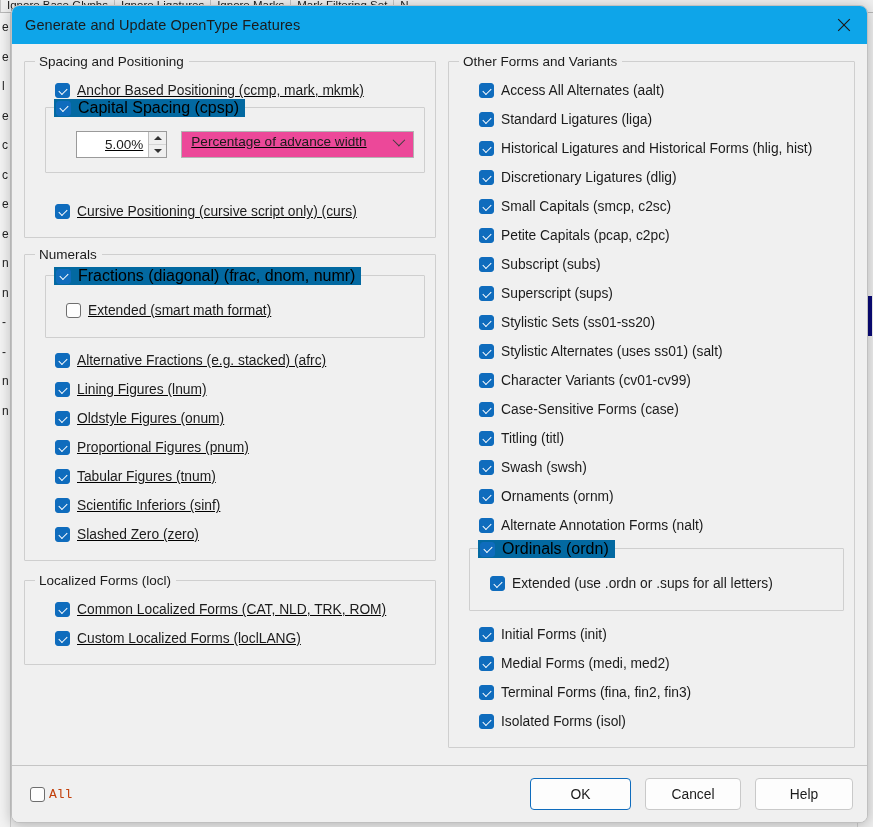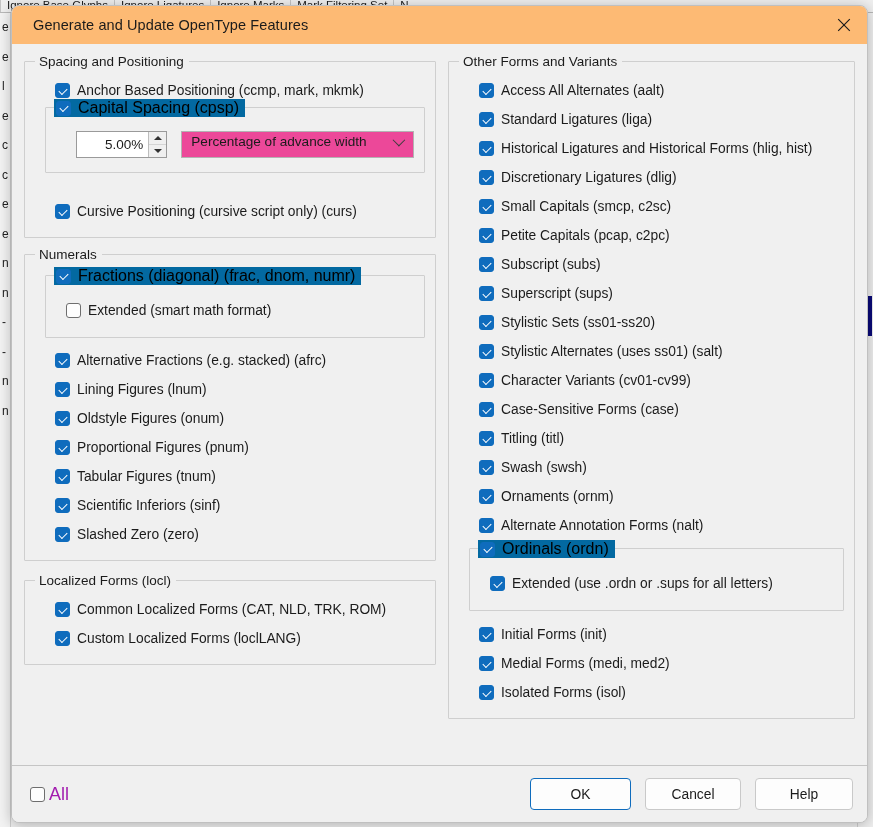--- a/index.html
+++ b/index.html
@@ -62,22 +62,22 @@
     border: 1px solid #c0c0c0;
     border-radius: 8px;
     box-shadow: 0 2px 14px rgba(0,0,0,0.26);
     overflow: hidden;
     display: flex; flex-direction: column;
   }
 
   #titlebar {
     height: 38px; flex: 0 0 38px;
     display: flex; align-items: center;
-    background: #fdba74;
-    padding-left: 21px;
+    background: #0ea5e9;
+    padding-left: 13px;
     position: relative;
   }
   #title-text {
     font-size: 14.5px; color: #1b1b1b; letter-spacing: 0.1px;
   }
   #close-btn {
     position: absolute; right: 0; top: 0;
     width: 46px; height: 38px;
     display: flex; align-items: center; justify-content: center;
     cursor: default;
@@ -85,21 +85,21 @@
   #close-btn svg { display: block; }
 
   #dialog-body {
     flex: 1 1 auto;
     display: flex;
     padding: 8px 12px 0 12px;
     gap: 12px;
     overflow: hidden;
   }
   .column { display: flex; flex-direction: column; }
-  #col-left  { width: 412px; flex: 0 0 412px; }
+  #col-left  { width: 412px; flex: 0 0 412px; text-decoration: underline; }
   #col-right { flex: 1 1 auto; }
 
   
   .groupbox {
     position: relative;
     border: 1px solid #cfcfcf;
     border-radius: 1px;
     margin-top: 9px;
     padding: 14px 10px 11px 10px;
   }
@@ -217,21 +217,21 @@
   #footer {
     flex: 0 0 57px; height: 57px;
     border-top: 1px solid #c5c5c5;
     background: #f0f0f0;
     display: flex; align-items: center;
     padding: 0 14px 0 18px;
   }
   #footer-all {
     display: flex; align-items: center; gap: 4px; cursor: default;
   }
-  #footer-all .cblabel { font-size: 18px; color: #a21caf; }
+  #footer-all .cblabel { font-size: 13px; color: #c2410c; font-family: Liberation Mono, monospace; }
   #footer-spacer { flex: 1 1 auto; }
   .btn {
     height: 32px;
     min-width: 100px;
     margin-left: 14px;
     border: 1px solid #c9c9c9;
     border-radius: 4px;
     background: #fdfdfd;
     font-size: 13.8px;
     color: #1b1b1b;
@@ -478,20 +478,24 @@
           <div class="cbrow">
             <span class="cb on"></span>
             <span class="cblabel">Initial Forms (init)</span>
           </div>
           <div class="cbrow">
             <span class="cb on"></span>
             <span class="cblabel">Medial Forms (medi, med2)</span>
           </div>
           <div class="cbrow">
             <span class="cb on"></span>
+            <span class="cblabel">Terminal Forms (fina, fin2, fin3)</span>
+          </div>
+          <div class="cbrow">
+            <span class="cb on"></span>
             <span class="cblabel">Isolated Forms (isol)</span>
           </div>
         </div>
       </div>
     </div>
 
   </div>
 
   <div id="footer">
     <div id="footer-all">

